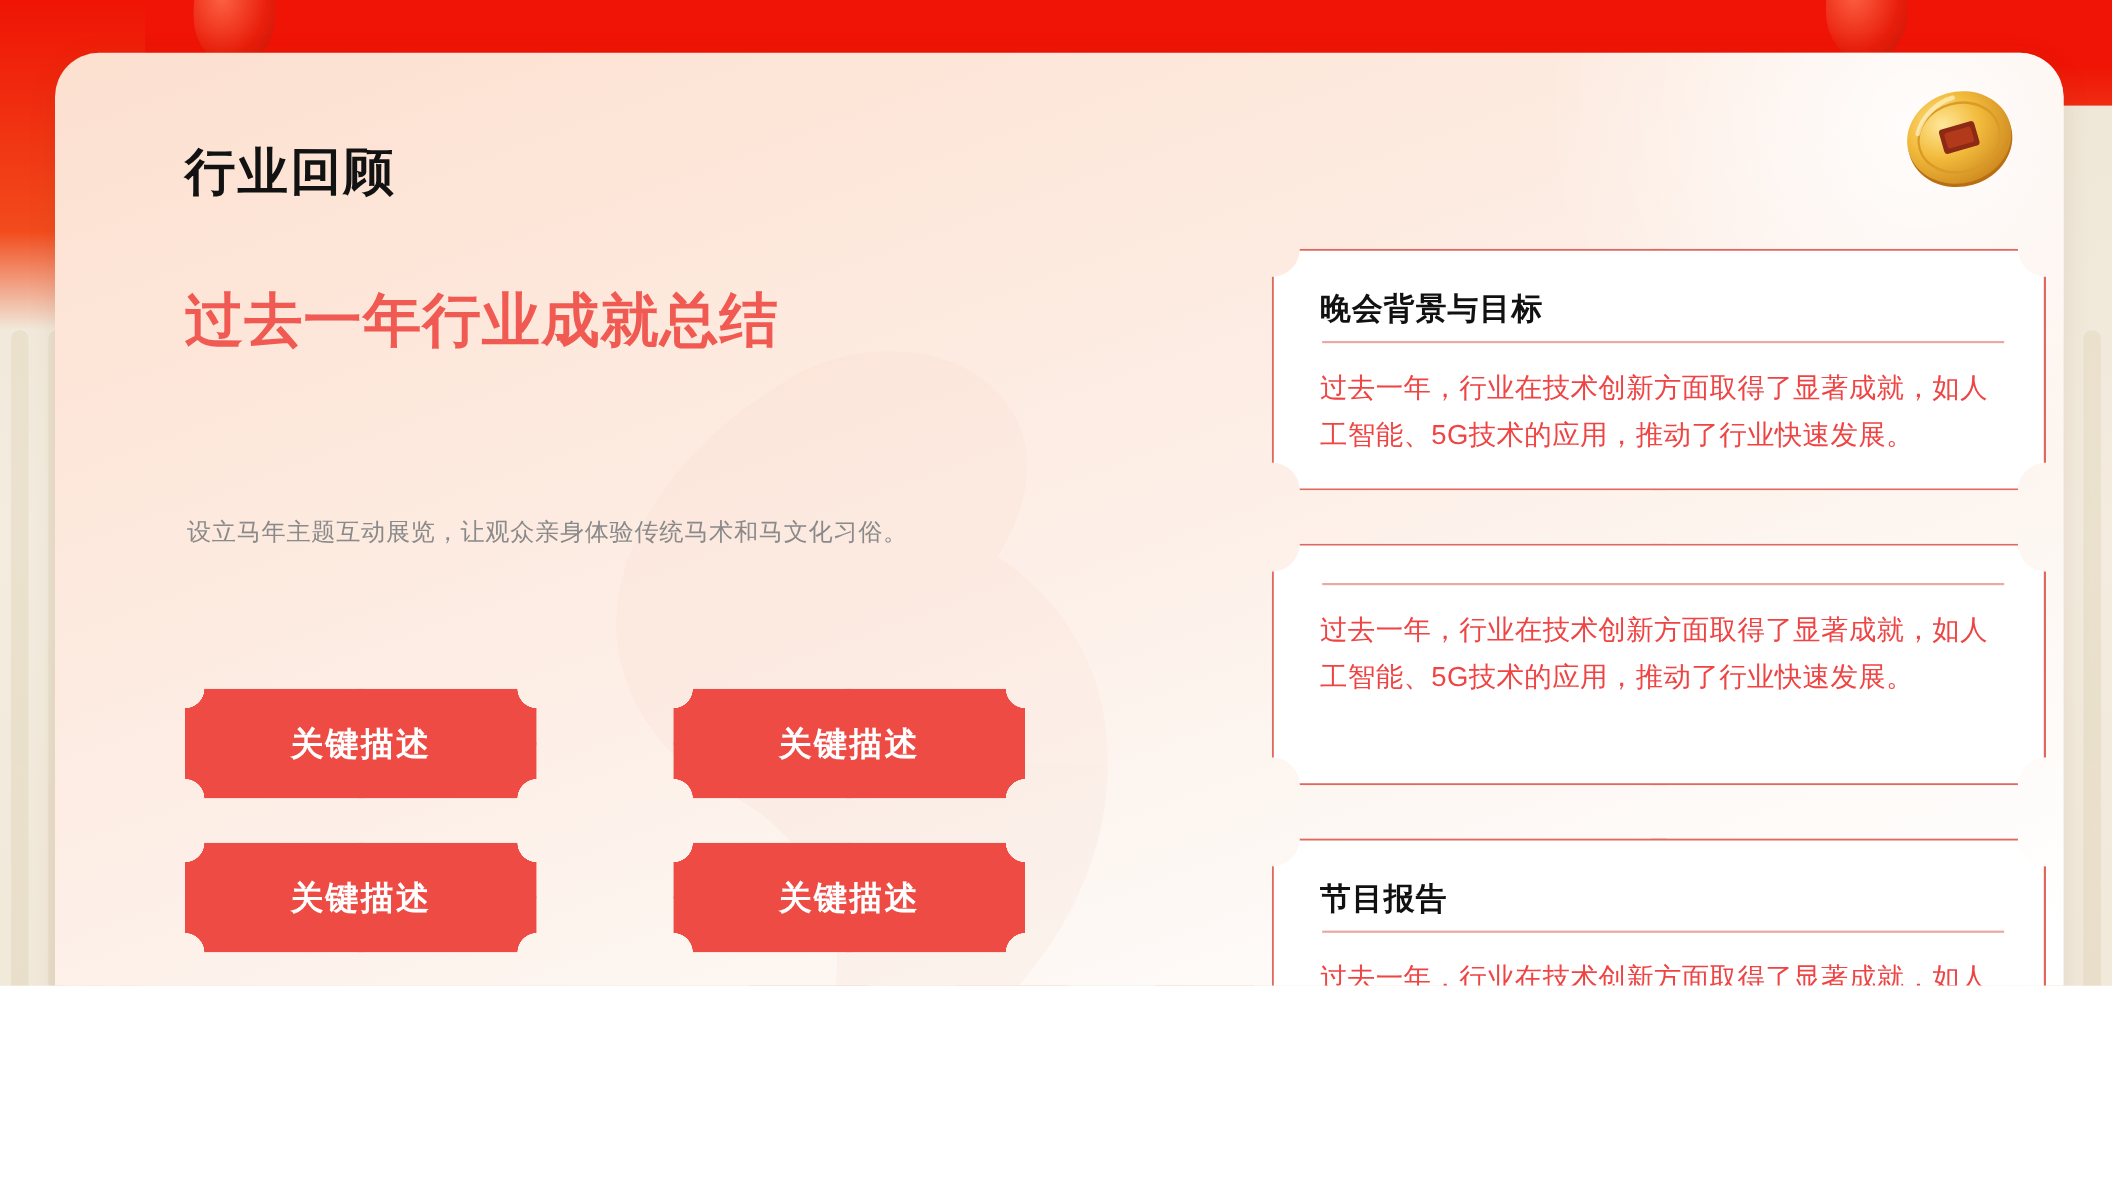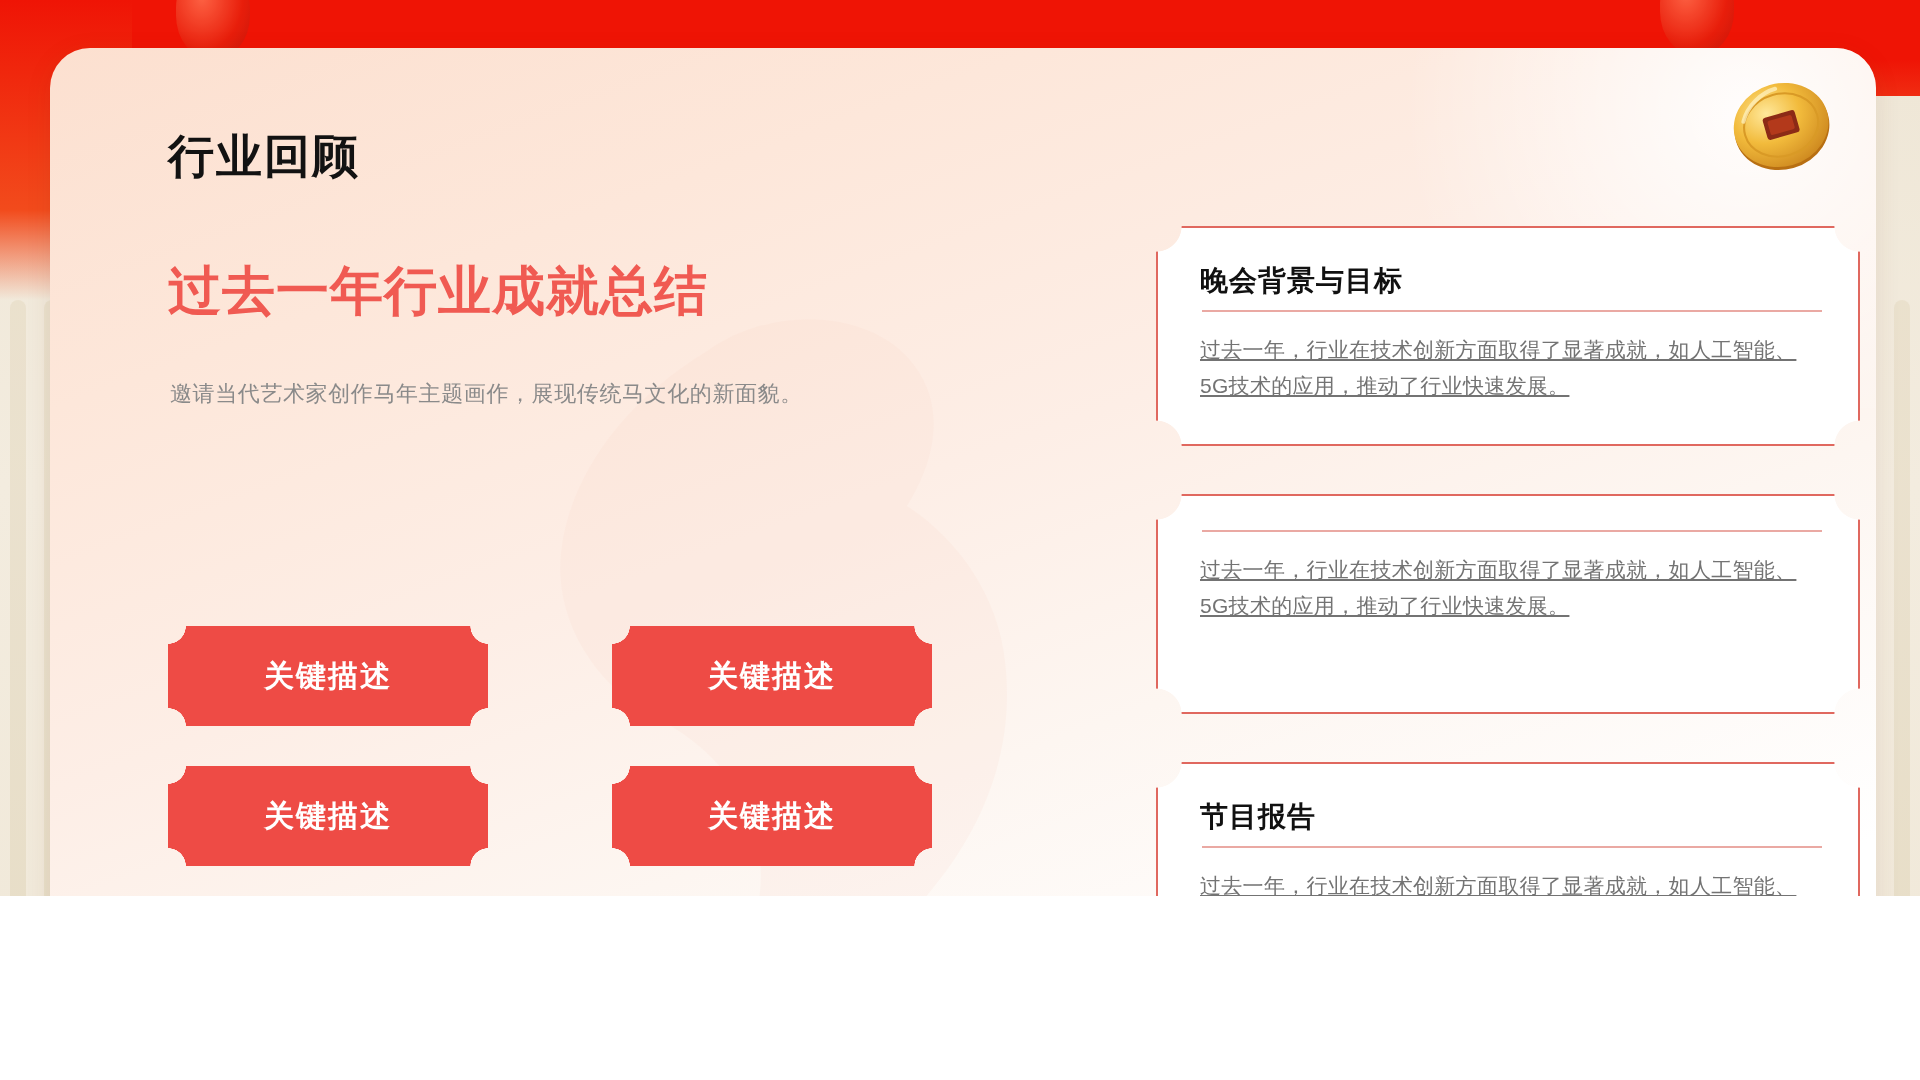--- a/index.html
+++ b/index.html
@@ -176,23 +176,22 @@
   }
   .card-inner { padding: 34px 38px 0 42px; }
   .card-title {
     font-size: 28px; font-weight: 700; color: #111111; letter-spacing: 1px;
     padding-bottom: 10px;
   }
   .card-rule {
     height: 2px; background: #eaa9a3; margin: 0 0 20px 2px; width: 620px;
   }
   .card-body {
-    font-size: 21px; color: #737373; line-height: 1.7; letter-spacing: .3px;
+    font-size: 25px; color: #ef4444; line-height: 1.7; letter-spacing: .3px;
     max-width: 620px;
-    text-decoration: underline;
   }
 </style>
 </head>
 <body>
 
 <div class="slide">
 
   <div class="bg-beige"></div>
   <div class="bg-red-top"></div>
   <div class="bg-red-side"></div>
@@ -250,21 +249,21 @@
       <ellipse cx="50" cy="47" rx="46" ry="40" fill="url(#coinGrad)"></ellipse>
       <ellipse cx="50" cy="47" rx="36" ry="30" fill="none" stroke="#d99a26" stroke-width="2"></ellipse>
       <rect x="34" y="36" width="32" height="22" rx="3" fill="#8c2a16"></rect>
       <rect x="38" y="40" width="24" height="14" rx="2" fill="#b3391b"></rect>
       <path d="M16 34 C24 20 40 12 54 12" fill="none" stroke="#fff3c4" stroke-width="4" opacity=".7" stroke-linecap="round"></path>
     </svg>
 
     <div class="eyebrow">行业回顾</div>
     <div class="headline">过去一年行业成就总结</div>
 
-    <div class="para p1">邀请当代艺术家创作马年主题画作，展现传统马文化的新面貌。</div>
+    <div class="para p2">设立马年主题互动展览，让观众亲身体验传统马术和马文化习俗。</div>
 
     <div class="tickets">
       <div class="ticket">关键描述</div>
       <div class="ticket">关键描述</div>
       <div class="ticket">关键描述</div>
       <div class="ticket">关键描述</div>
     </div>
 
     <div class="cards">
 

